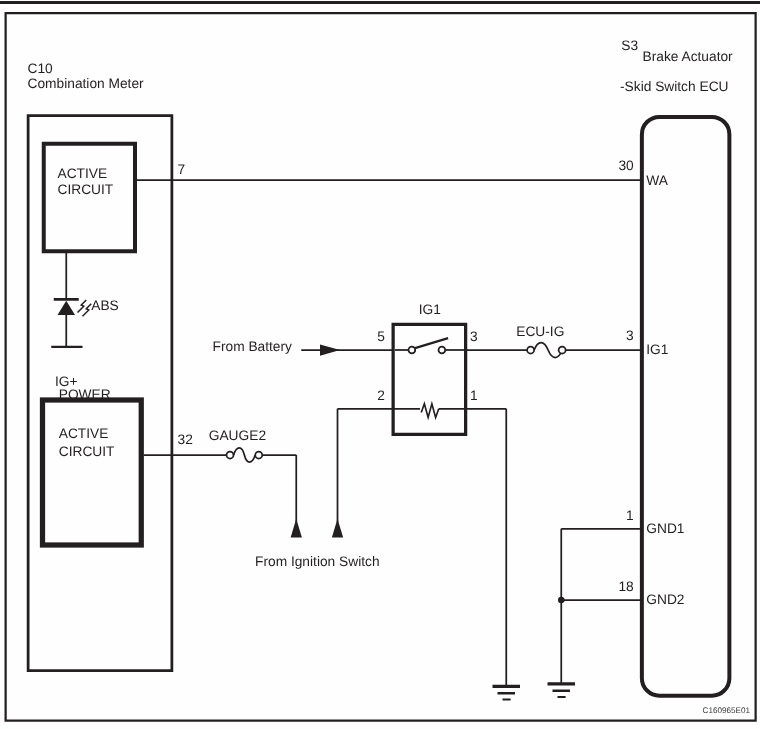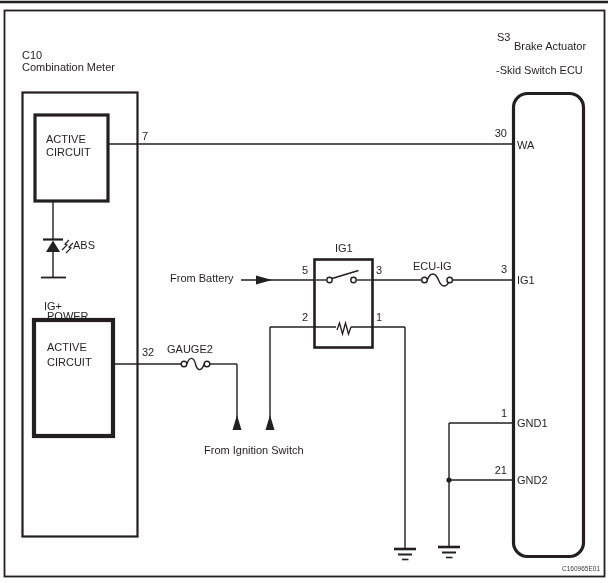--- a/index.html
+++ b/index.html
@@ -116,18 +116,18 @@
 
   <div class="lbl" style="left:413px;top:260px;">ECU-IG</div>
   <div class="lbl" style="left:167px;top:343px;">GAUGE2</div>
 
   <div class="lbl rt" style="left:481px;top:127px;width:26px;">30</div>
   <div class="lbl" style="left:517px;top:139px;">WA</div>
   <div class="lbl rt" style="left:485px;top:263px;width:22px;">3</div>
   <div class="lbl" style="left:517px;top:274px;">IG1</div>
   <div class="lbl rt" style="left:485px;top:407px;width:22px;">1</div>
   <div class="lbl" style="left:517px;top:417px;text-align:right;">GND1</div>
-  <div class="lbl rt" style="left:483px;top:464px;width:24px;">21</div>
+  <div class="lbl rt" style="left:483px;top:464px;width:24px;">18</div>
   <div class="lbl" style="left:517px;top:474px;">GND2</div>
 
   <div class="lbl rt code" style="left:530px;top:565px;width:70px;">C160965E01</div>
 
 </div>
 
 </body></html>

